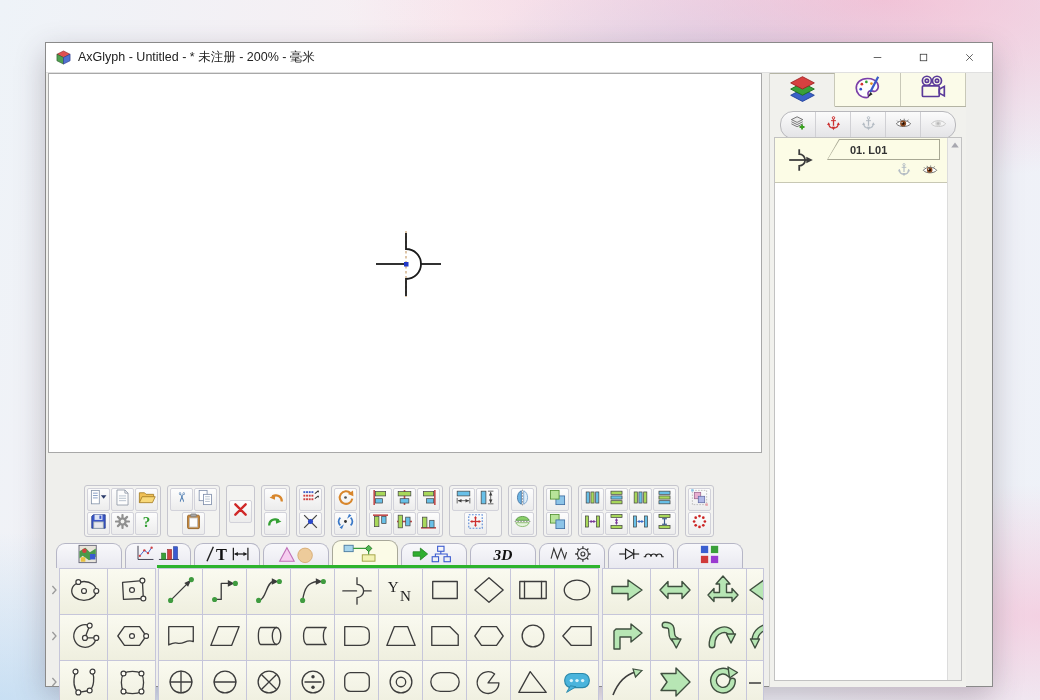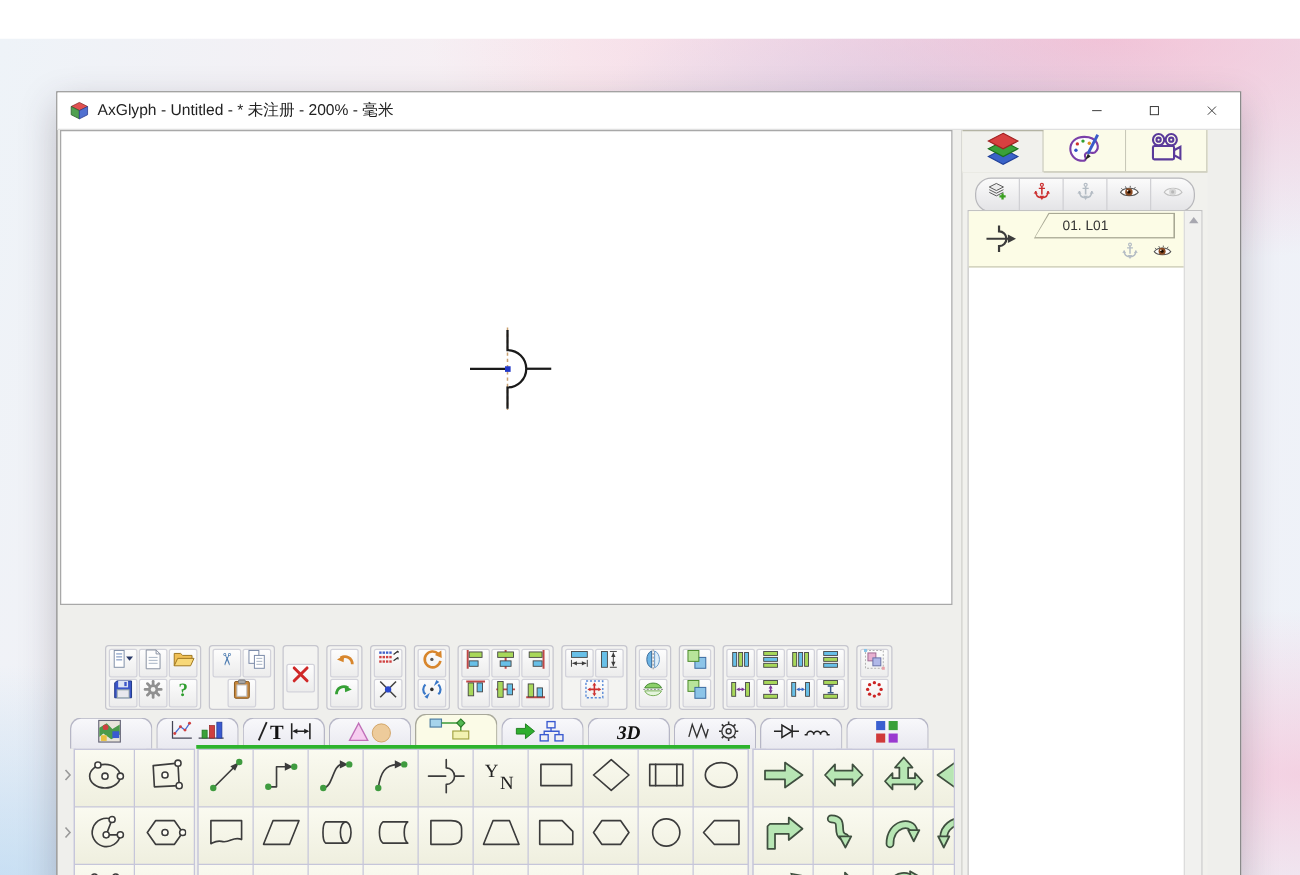--- a/index.html
+++ b/index.html
@@ -3,21 +3,21 @@
 <meta charset="utf-8">
 <style>
   html,body{margin:0;padding:0;width:1040px;height:700px;overflow:hidden;
     font-family:"Liberation Sans",sans-serif;}
   .desktop{position:absolute;inset:0;
     background:
       radial-gradient(900px 300px at 85% 0%, rgba(244,160,190,.55), transparent 60%),
       radial-gradient(700px 280px at 0% 100%, rgba(160,205,240,.5), transparent 60%),
       radial-gradient(520px 220px at 100% 88%, rgba(250,170,200,.45), transparent 60%),
       radial-gradient(420px 200px at 70% 10%, rgba(170,215,245,.4), transparent 60%),
-      linear-gradient(100deg,#eef3f8,#f8eef2 40%,#f3eef6 60%,#eef2f8); margin-top: 31px;}
+      linear-gradient(100deg,#eef3f8,#f8eef2 40%,#f3eef6 60%,#eef2f8);}
   .window{position:absolute;left:45px;top:42px;width:948px;height:645px;
     background:#efefec;border:1px solid #8a8a8a;box-sizing:border-box;
     box-shadow:0 10px 28px rgba(60,50,70,.28);}
   .titlebar{position:absolute;left:0;top:0;right:0;height:30px;background:#ffffff;
     display:flex;align-items:center;gap:7px;padding-left:10px;box-sizing:border-box;
     border-bottom:1px solid #e0e0e0;}
   .appicon{display:flex}
   .title{font-size:12.5px;color:#222;}
   .wcontrols{margin-left:auto;display:flex;height:100%;}
   .wbtn{width:46px;height:100%;display:flex;align-items:center;justify-content:center;}
@@ -54,21 +54,21 @@
   .pal-main-wrap{position:relative;margin-left:2px;}
   .green-line{position:absolute;left:-1px;right:-1px;top:-3px;height:3px;background:#2db32d;}
   .pal-main{grid-template-columns:repeat(10,43px);grid-auto-rows:45px;}
   .pal-arrows{margin-left:3px;grid-template-columns:47px 47px 47px 16px;grid-auto-rows:45px;}
   .pcell{background:linear-gradient(#fafaf0,#efefdf);display:flex;align-items:center;justify-content:center;overflow:hidden;}
   .pcell svg{width:34px;height:34px;flex:none}
   .pcell.arrow svg{width:36px;height:36px}
   .pcell.partial{justify-content:flex-start}
 
   .right-panel{position:absolute;left:723px;top:30px;width:197px;height:614px;background:#f1f1ed;
-    border-left:1px solid #d0d0cc;box-sizing:border-box;}
+    border-left:1px solid #d0d0cc;box-sizing:border-box;font-weight:bold;}
   .panel-tabs{display:flex;height:33px;background:#fbfbe9;border-bottom:1px solid #b4b4a4;}
   .ptab{flex:1;display:flex;align-items:center;justify-content:center;border-right:1px solid #c8c8b8;
     box-sizing:border-box;background:#fbfbe9;}
   .ptab.active{background:#f1f1ed;border-bottom:1px solid #f1f1ed;margin-bottom:-1px;border-top:1px solid #b4b4a4;}
   .ptab svg{width:27px;height:27px}
   .layer-tools-wrap{padding:4px 10px;}
   .pill{height:26px;border:1px solid #b8b8bc;border-radius:13px;
     background:linear-gradient(#fbfbfb,#e3e3e6);display:flex;overflow:hidden;}
   .pill-btn{flex:1;display:flex;align-items:center;justify-content:center;border-right:1px solid #d0d0d4;}
   .pill-btn:last-child{border-right:none}

